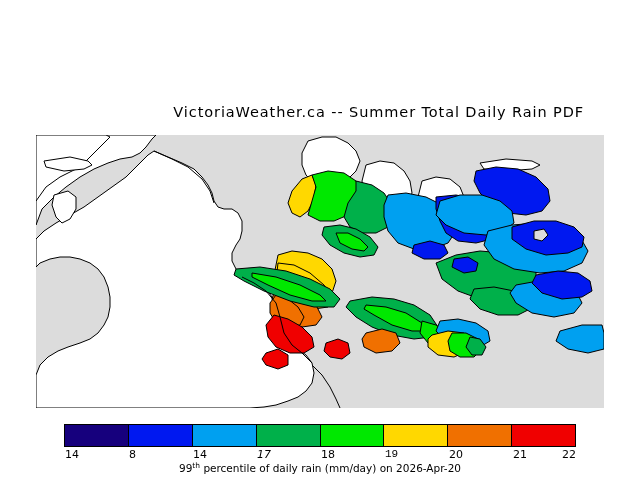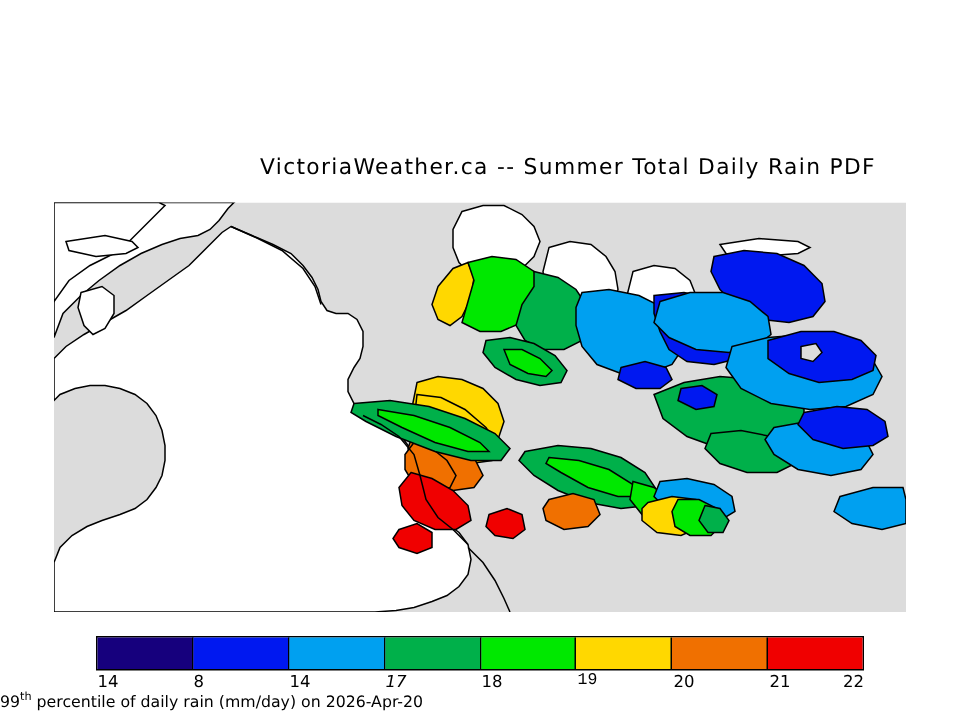--- a/index.html
+++ b/index.html
@@ -76,21 +76,21 @@
     font-family: "DejaVu Sans", sans-serif;
     font-size: 11px;
     color: #000000;
     white-space: nowrap;
   }
   #colorbar-caption {
     position: absolute;
     left: 0;
     top: 38px;
     width: 640px;
-    text-align: left;
+    text-align: center;
     font-family: "DejaVu Sans", sans-serif;
     font-size: 10.5px;
     color: #000000;
     white-space: nowrap;
   }
   #colorbar-caption sup {
     font-size: 7.5px;
     vertical-align: super;
     line-height: 0;
   }

